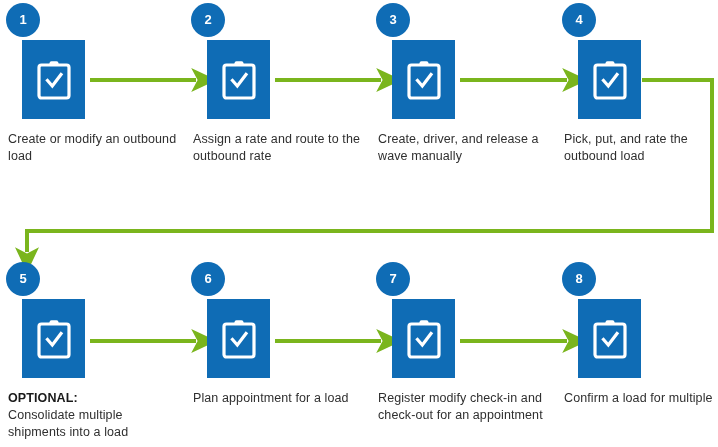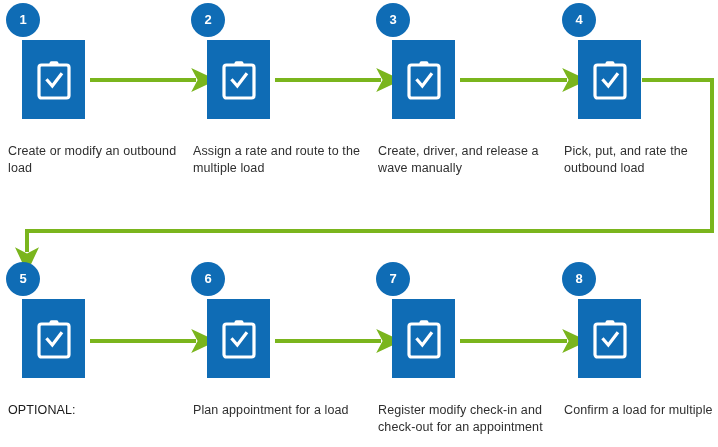--- a/index.html
+++ b/index.html
@@ -58,29 +58,29 @@
   }
   .step .tile svg {
     position: absolute;
     left: 50%;
     top: 50%;
     transform: translate(-50%, -50%);
   }
   .step .caption {
     position: absolute;
     left: 8px;
-    top: 140px;
+    top: 128px;
     width: 170px;
     color: #2f2f2f;
     font-size: 12.5px;
     line-height: 17px;
     letter-spacing: 0.1px;
   }
   .step .caption .optional {
-    font-weight: normal;
+    font-weight: bold;
     color: #1a1a1a;
     display: block;
   }
   
   .row-top  { top: 3px; }
   .row-bot  { top: 262px; }
   .col-1 { left: 0px; }
   .col-2 { left: 185px; }
   .col-3 { left: 370px; }
   .col-4 { left: 556px; }
@@ -125,21 +125,21 @@
   <div class="step row-top col-2">
     <div class="badge">2</div>
     <div class="tile">
       <svg width="34" height="40" viewBox="0 0 34 40">
         <rect x="2" y="5" width="30" height="33" rx="2.5" ry="2.5" fill="none" stroke="#ffffff" stroke-width="3.2"></rect>
         <path d="M12.5 5 L12.5 3.2 A2 2 0 0 1 14.5 1.2 L19.5 1.2 A2 2 0 0 1 21.5 3.2 L21.5 5 Z" fill="#ffffff"></path>
         <path d="M10.5 20.5 L15.3 26 L24 14.5" fill="none" stroke="#ffffff" stroke-width="3.2" stroke-linecap="square"></path>
       </svg>
     </div>
     <div class="caption">
-      <span>Assign a rate and route to the multiple load</span>
+      <span>Assign a rate and route to the outbound rate</span>
     </div>
   </div>
 
   <div class="step row-top col-3">
     <div class="badge">3</div>
     <div class="tile">
       <svg width="34" height="40" viewBox="0 0 34 40">
         <rect x="2" y="5" width="30" height="33" rx="2.5" ry="2.5" fill="none" stroke="#ffffff" stroke-width="3.2"></rect>
         <path d="M12.5 5 L12.5 3.2 A2 2 0 0 1 14.5 1.2 L19.5 1.2 A2 2 0 0 1 21.5 3.2 L21.5 5 Z" fill="#ffffff"></path>
         <path d="M10.5 20.5 L15.3 26 L24 14.5" fill="none" stroke="#ffffff" stroke-width="3.2" stroke-linecap="square"></path>
@@ -168,20 +168,21 @@
     <div class="badge">5</div>
     <div class="tile">
       <svg width="34" height="40" viewBox="0 0 34 40">
         <rect x="2" y="5" width="30" height="33" rx="2.5" ry="2.5" fill="none" stroke="#ffffff" stroke-width="3.2"></rect>
         <path d="M12.5 5 L12.5 3.2 A2 2 0 0 1 14.5 1.2 L19.5 1.2 A2 2 0 0 1 21.5 3.2 L21.5 5 Z" fill="#ffffff"></path>
         <path d="M10.5 20.5 L15.3 26 L24 14.5" fill="none" stroke="#ffffff" stroke-width="3.2" stroke-linecap="square"></path>
       </svg>
     </div>
     <div class="caption">
       <span class="optional">OPTIONAL:</span>
+      <span>Consolidate multiple shipments into a load</span>
     </div>
   </div>
 
   <div class="step row-bot col-2">
     <div class="badge">6</div>
     <div class="tile">
       <svg width="34" height="40" viewBox="0 0 34 40">
         <rect x="2" y="5" width="30" height="33" rx="2.5" ry="2.5" fill="none" stroke="#ffffff" stroke-width="3.2"></rect>
         <path d="M12.5 5 L12.5 3.2 A2 2 0 0 1 14.5 1.2 L19.5 1.2 A2 2 0 0 1 21.5 3.2 L21.5 5 Z" fill="#ffffff"></path>
         <path d="M10.5 20.5 L15.3 26 L24 14.5" fill="none" stroke="#ffffff" stroke-width="3.2" stroke-linecap="square"></path>

